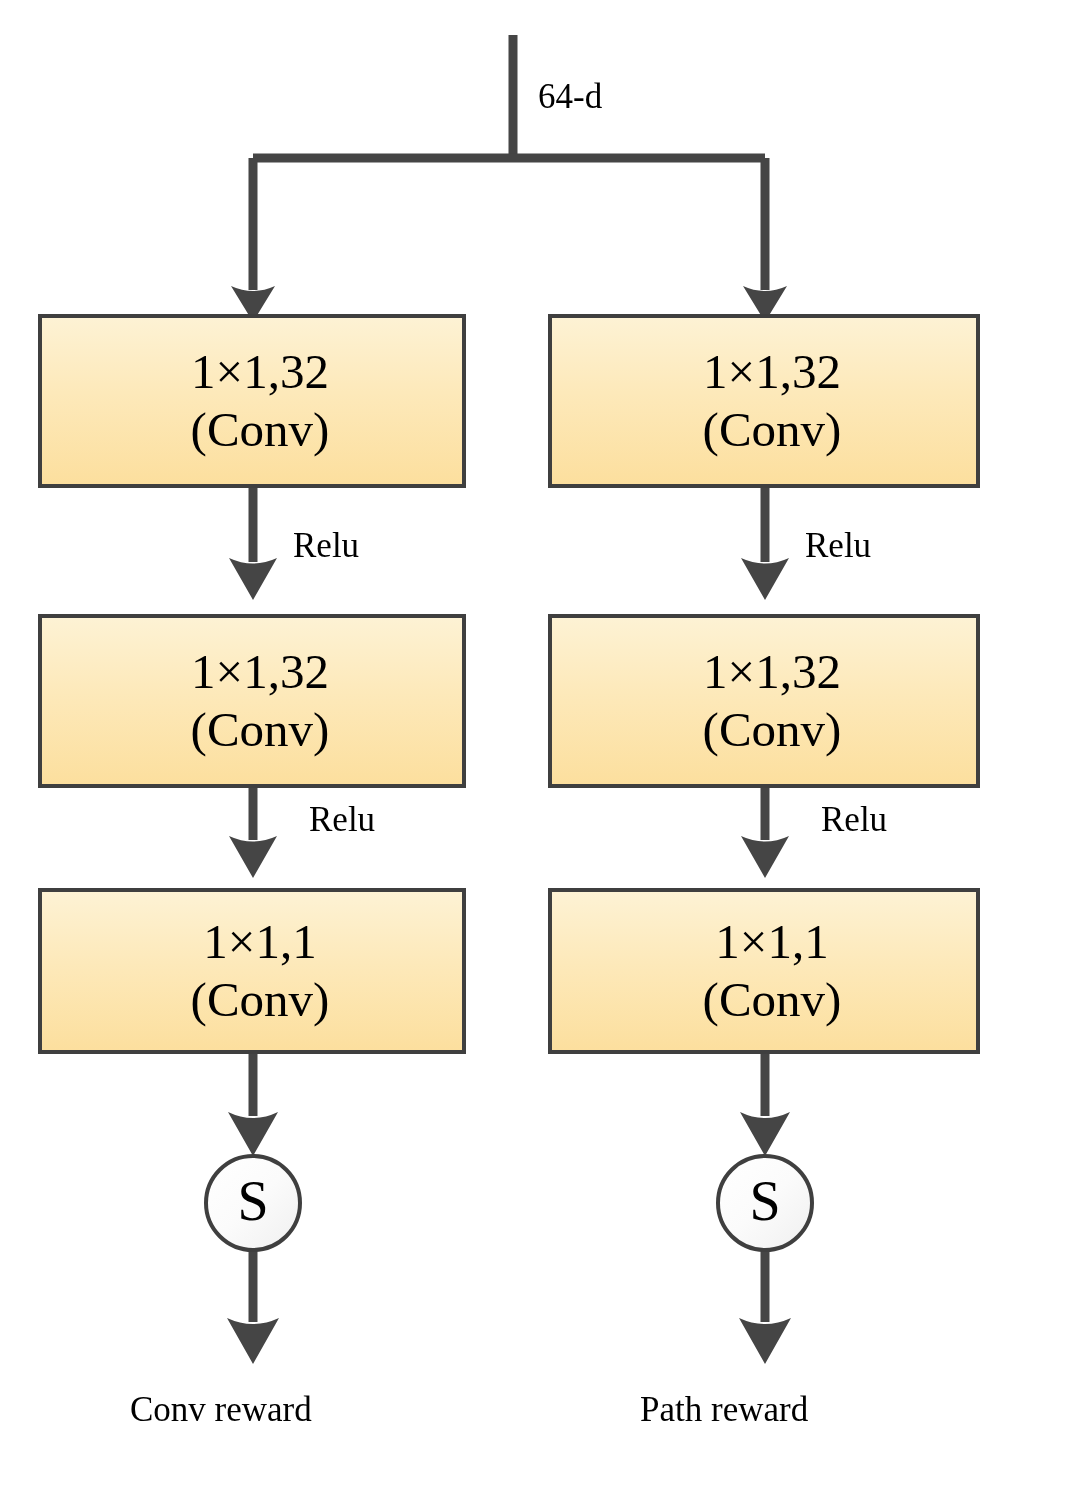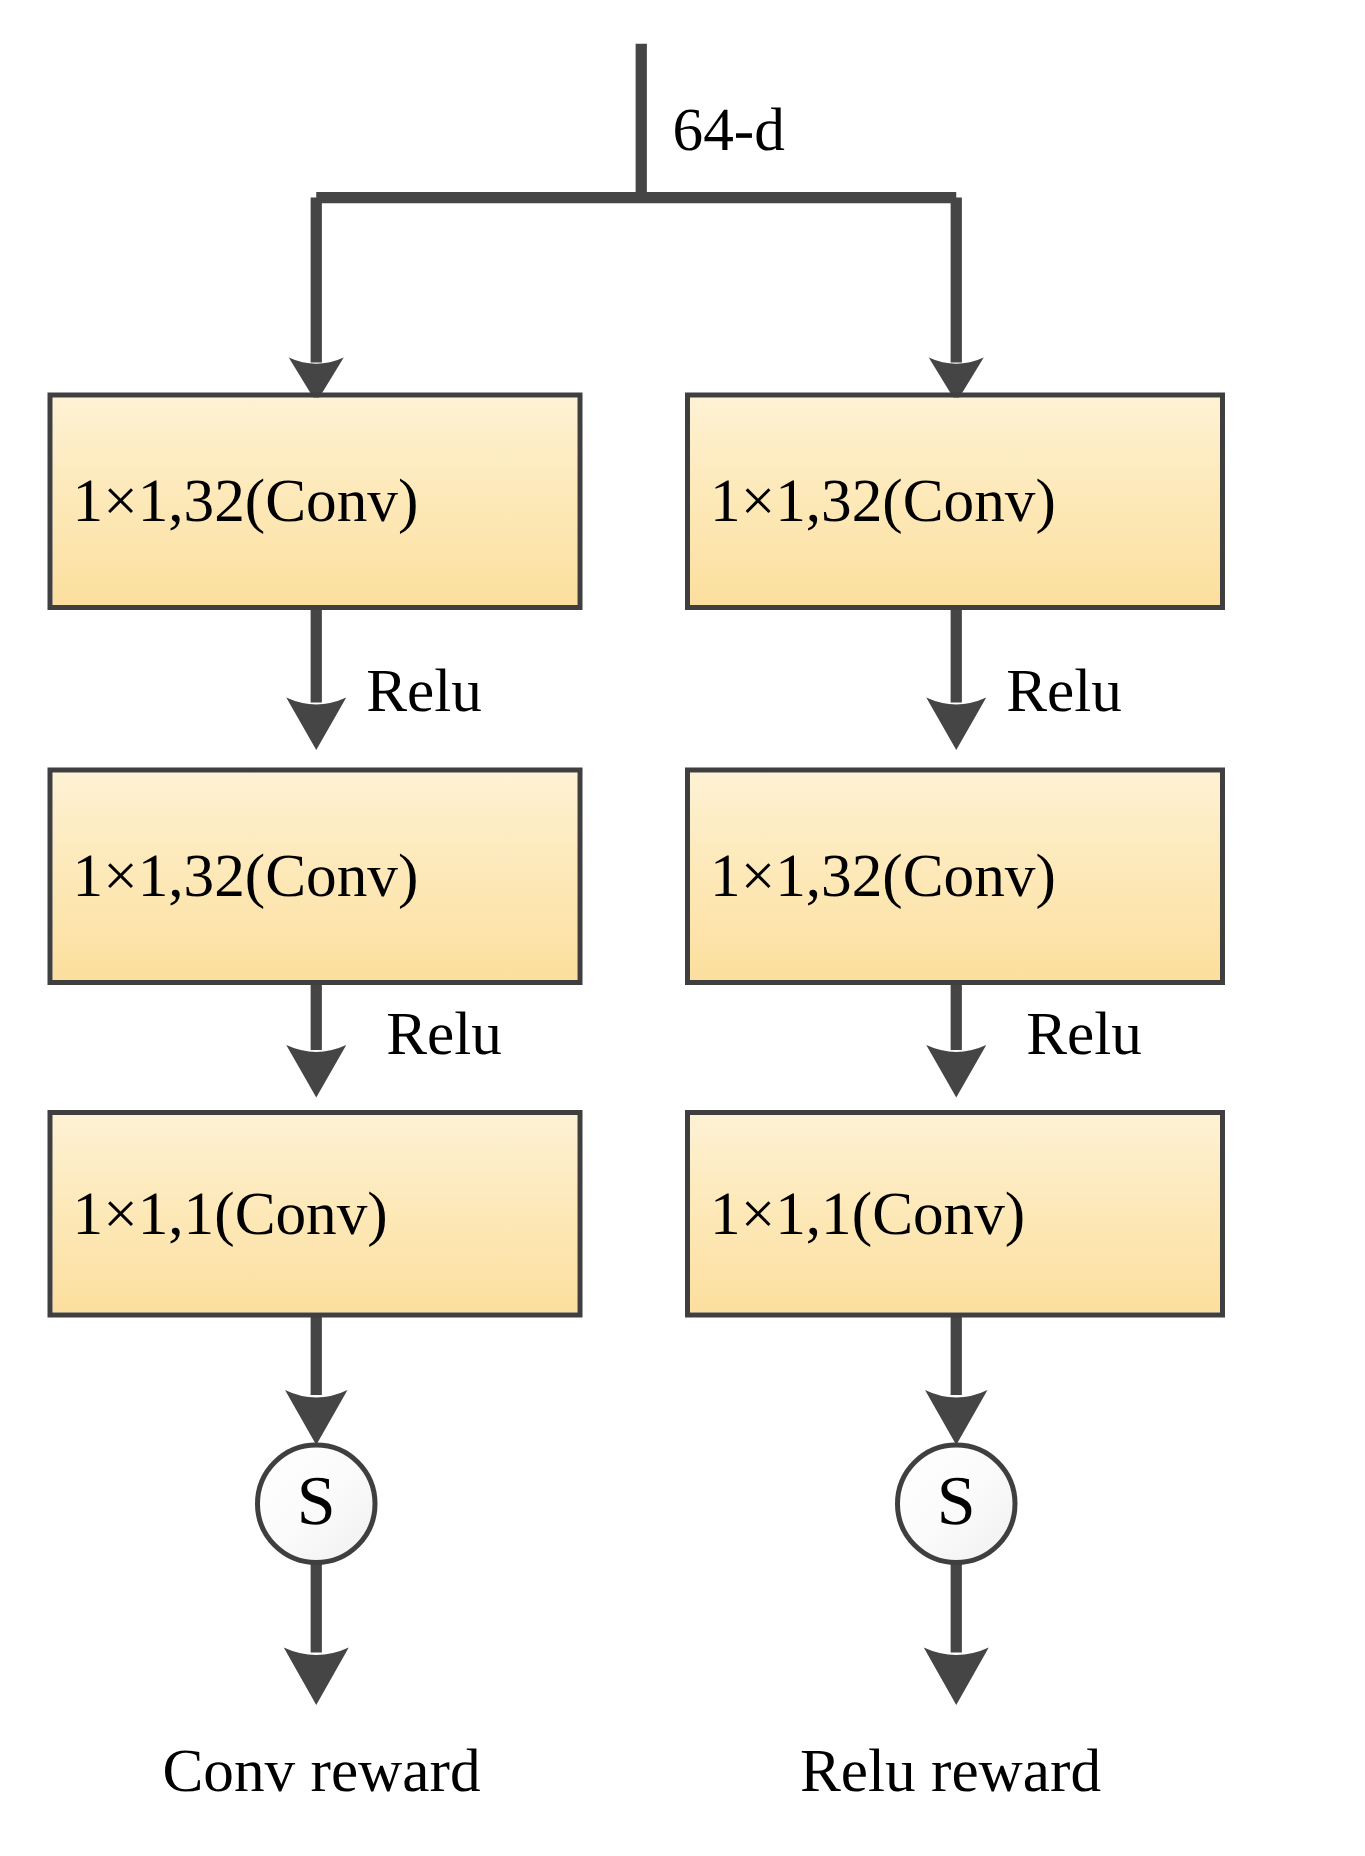--- a/index.html
+++ b/index.html
@@ -23,23 +23,23 @@
     width: 1092px;
     height: 1485px;
     pointer-events: none;
   }
   .conv-box {
     position: absolute;
     box-sizing: border-box;
     border: 4px solid #3f3f3f;
     background: linear-gradient(to bottom, #fdf2d4 0%, #fde9ba 45%, #fcdf9e 100%);
     display: flex;
-    flex-direction: row;
+    flex-direction: column;
     align-items: center;
-    justify-content: flex-start;
+    justify-content: center;
     padding-left: 16px;
   }
   .conv-line {
     font-size: 49px;
     line-height: 1.18;
     color: #000000;
     white-space: nowrap;
   }
   .sigmoid-node {
     position: absolute;
@@ -55,21 +55,21 @@
   }
   .sigmoid-letter {
     font-size: 56px;
     line-height: 1;
     color: #000000;
     position: relative;
     top: -2px;
   }
   .plain-label {
     position: absolute;
-    font-size: 49px;
+    font-size: 35px;
     line-height: 1;
     color: #000000;
     white-space: nowrap;
   }
 </style>
 </head>
 <body>
 
 <div id="canvas">
 
@@ -154,15 +154,15 @@
     <span class="sigmoid-letter">S</span>
   </div>
 
   <div class="sigmoid-node" style="left:716px; top:1154px;">
     <span class="sigmoid-letter">S</span>
   </div>
 
 
   <div class="plain-label" style="left:130px; top:1392px;">Conv reward</div>
 
-  <div class="plain-label" style="left:640px; top:1392px;">Relu reward</div>
+  <div class="plain-label" style="left:640px; top:1392px;">Path reward</div>
 
 </div>
 
 </body></html>

